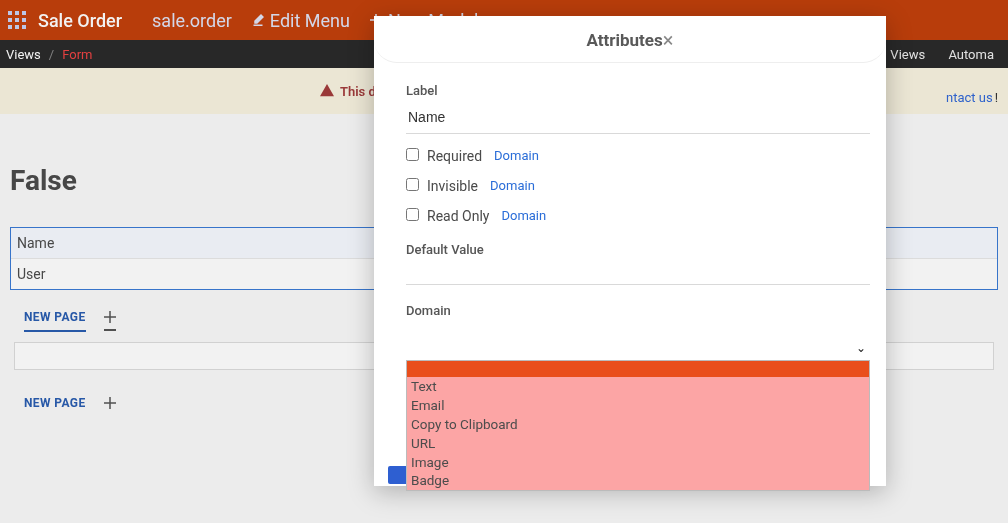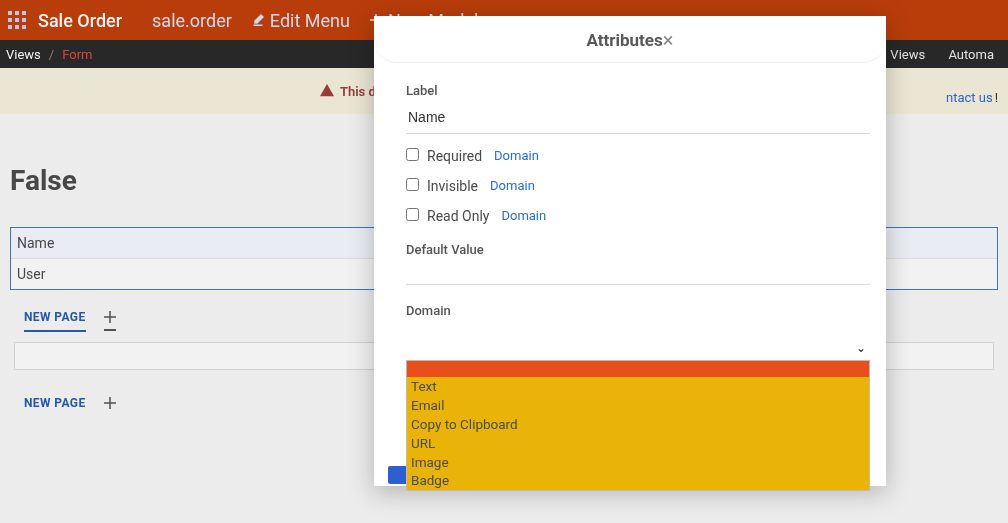--- a/index.html
+++ b/index.html
@@ -204,21 +204,21 @@
     align-items: center;
     justify-content: flex-end;
     padding-right: 4px;
   }
   .select-display .chev { font-size: 12px; color: #222; }
   .dropdown-list {
     position: absolute;
     top: 24px;
     left: 0;
     right: 0;
-    background: #eab308;
+    background: #fca5a5;
     border: 1px solid #bbb;
     z-index: 5;
     font-size: 13.5px;
   }
   .dropdown-list .opt {
     padding: 1px 4px;
     line-height: 1.25;
     cursor: pointer;
   }
   .dropdown-list .opt.hl {

